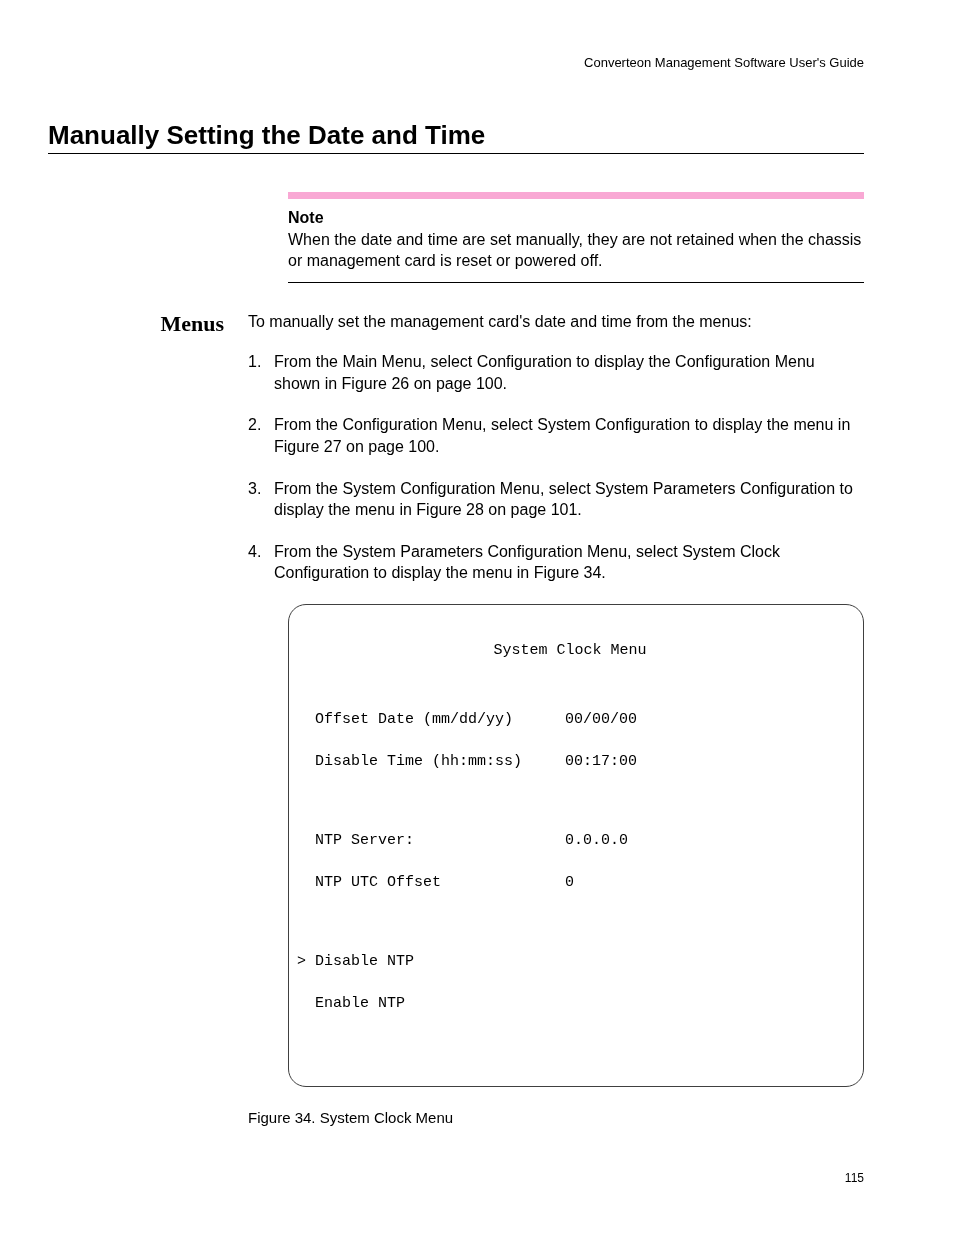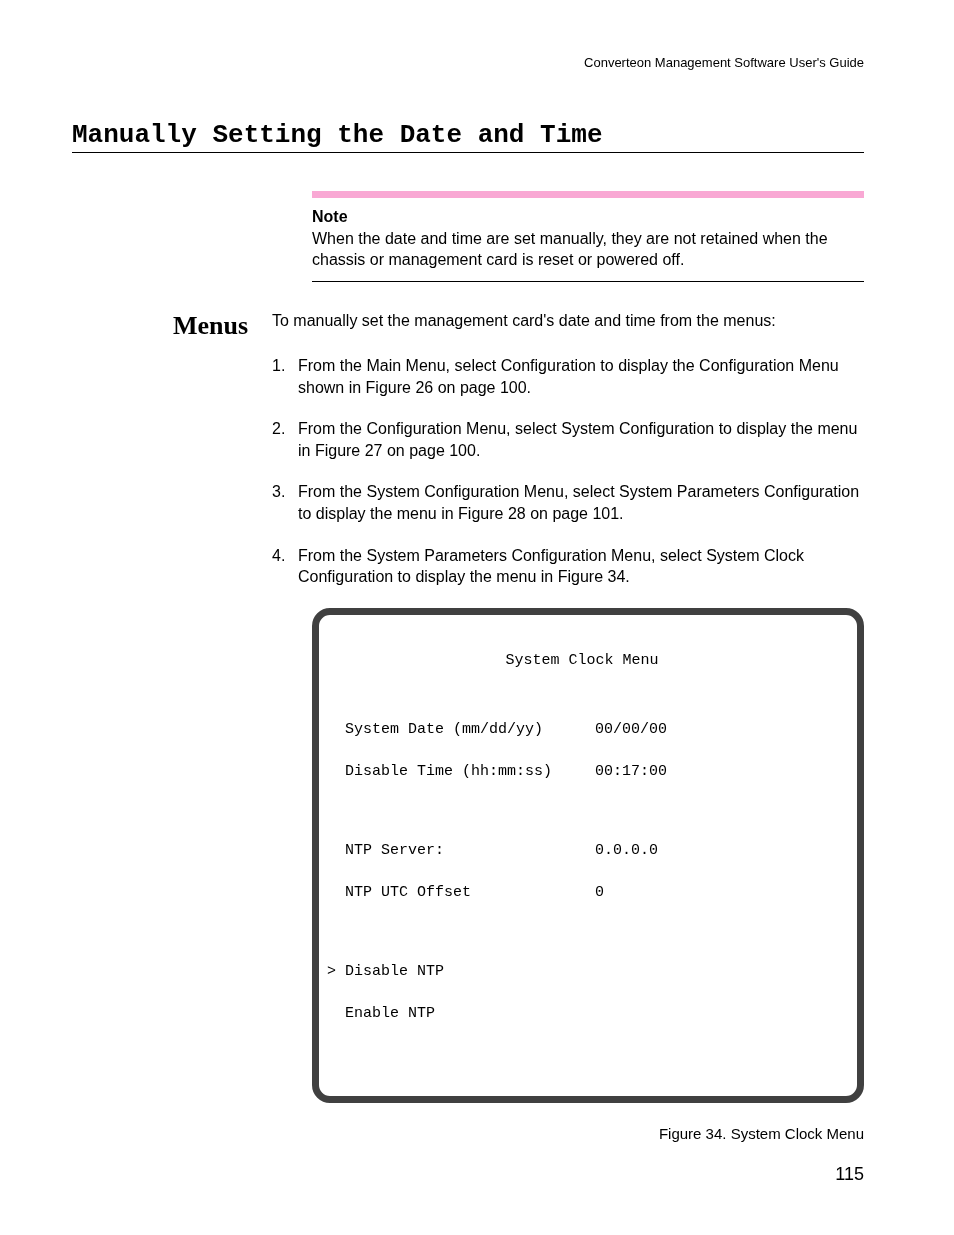--- a/index.html
+++ b/index.html
@@ -8,29 +8,29 @@
     color: #000;
     background: #fff;
     margin: 0;
     padding: 0;
   }
   .page {
     width: 954px;
     height: 1235px;
     position: relative;
     box-sizing: border-box;
-    padding: 55px 90px 50px 72px;
+    padding: 55px 90px 50px 48px;
   }
   .running-header {
     text-align: right;
     font-size: 13px;
     margin-bottom: 50px;
   }
   .section-title {
-    font-family: Liberation Mono, monospace;
+    font-family: Liberation Sans, sans-serif;
     font-size: 26px;
     font-weight: bold;
     margin-bottom: 2px;
   }
   .title-rule {
     border: none;
     border-top: 1px solid #000;
     margin: 0 0 38px 0;
   }
   .body-col {
@@ -52,21 +52,21 @@
   }
   .two-col-row {
     display: flex;
     align-items: flex-start;
     margin-bottom: 14px;
   }
   .side-heading {
     width: 200px;
     flex: 0 0 200px;
     font-family: "Times New Roman", Times, serif;
-    font-size: 26px;
+    font-size: 22px;
     font-weight: bold;
     text-align: right;
     padding-right: 24px;
     box-sizing: border-box;
     line-height: 1.2;
   }
   .side-body {
     flex: 1;
     line-height: 1.35;
   }
@@ -85,40 +85,40 @@
   .li-text {
     flex: 1;
   }
   .bold { font-weight: normal; }
   .terminal-wrap {
     margin-left: 240px;
     margin-top: 8px;
     margin-bottom: 22px;
   }
   .terminal {
-    border: 7px solid #404040;
+    border: 1px solid #404040;
     border-radius: 18px;
     padding: 14px 20px 14px 8px;
     font-family: "Courier New", Courier, monospace;
     font-size: 15px;
     line-height: 1.4;
     white-space: pre;
     box-sizing: border-box;
   }
   .fig-caption {
-    text-align: right;
+    text-align: left;
     margin-left: 200px;
     margin-bottom: 26px;
     font-size: 15px;
   }
   .page-num {
     position: absolute;
     bottom: 50px;
     right: 90px;
-    font-size: 18px;
+    font-size: 12px;
   }
   .term-row { display:flex; }
   .term-mark { width:18px; display:inline-block; }
   .term-label { width:250px; display:inline-block; }
 </style>
 </head>
 <body>
 
 <div class="page">
 
@@ -156,21 +156,21 @@
     <div class="li">
       <div class="li-num">4.</div>
       <div class="li-text"><span>From the System Parameters Configuration Menu, select </span><span class="bold">System Clock Configuration</span><span> to display the menu in Figure 34.</span></div>
     </div>
   </div>
 
   <div class="terminal-wrap">
     <div class="terminal">
 <div style="text-align:center;">System Clock Menu</div>
 <div style="height:6px;"></div>
-<div class="term-row"><span class="term-mark"></span><span class="term-label">System Date (mm/dd/yy)</span><span>00/00/00</span></div>
+<div class="term-row"><span class="term-mark"></span><span class="term-label">Offset Date (mm/dd/yy)</span><span>00/00/00</span></div>
 <div class="term-row"><span class="term-mark"></span><span class="term-label">Disable Time (hh:mm:ss)</span><span>00:17:00</span></div>
 <div style="height:16px;"></div>
 <div class="term-row"><span class="term-mark"></span><span class="term-label">NTP Server:</span><span>0.0.0.0</span></div>
 <div class="term-row"><span class="term-mark"></span><span class="term-label">NTP UTC Offset</span><span>0</span></div>
 <div style="height:16px;"></div>
 <div class="term-row"><span class="term-mark">&gt;</span><span>Disable NTP</span></div>
 <div class="term-row"><span class="term-mark"></span><span>Enable NTP</span></div>
 <div style="height:16px;"></div>
 </div>
   </div>

